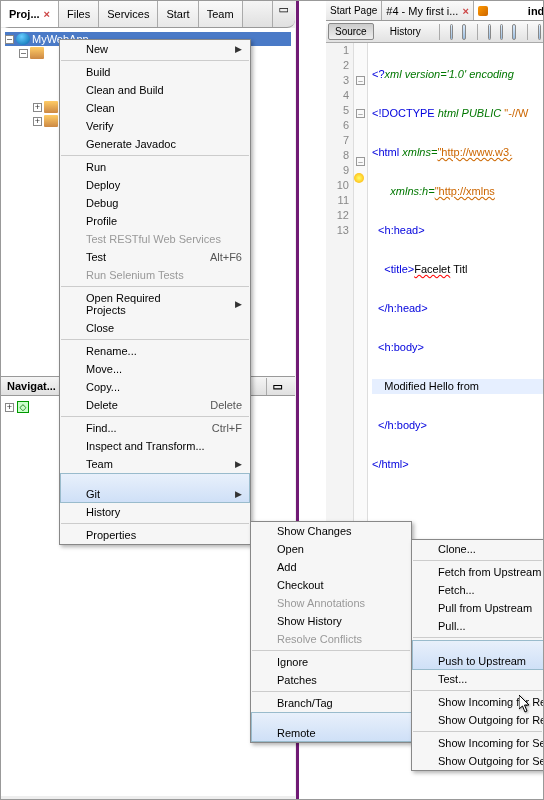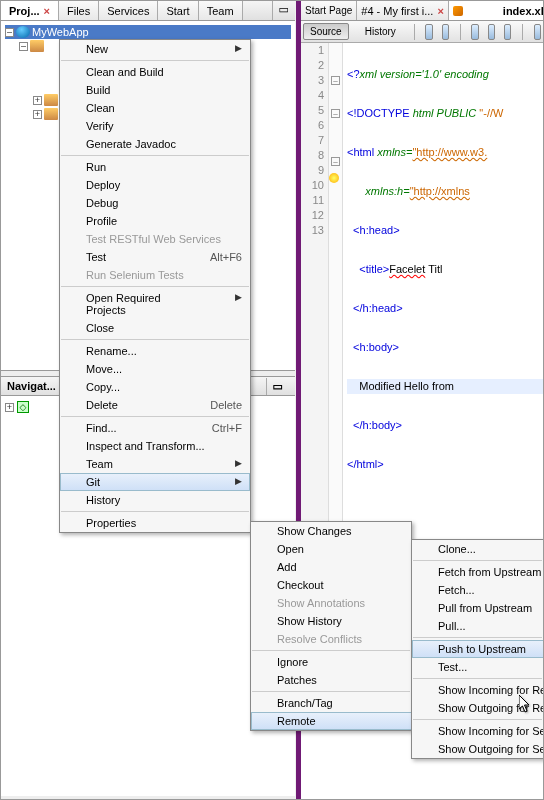--- a/index.html
+++ b/index.html
@@ -1,40 +1,40 @@
 <!DOCTYPE html>
 <html><head>
 <meta charset="utf-8">
 <style>
 * { margin: 0; padding: 0; box-sizing: border-box; font-family: Tahoma, Arial, sans-serif; font-size: 11px; }
 body { background: #f0f0f0; width: 544px; height: 800px; overflow: hidden; position: relative; border: 1px solid #999; }
 
 
 .left-panel { position: absolute; left: 0; top: 0; width: 294px; height: 100%; background: #eee; }
-.tab-bar { height: 20px; background: linear-gradient(#f5f5f5,#e0e0e0); border-bottom: 1px solid #999; display: flex; }
+.tab-bar { height: 27px; background: linear-gradient(#f5f5f5,#e0e0e0); border-bottom: 1px solid #999; display: flex; border-radius: 8px; }
 .tab { padding: 2px 8px; border-right: 1px solid #aaa; background: linear-gradient(#fafafa,#e8e8e8); cursor: pointer; display: flex; align-items: center; gap: 4px; }
 .tab.active { background: #fff; font-weight: bold; }
 .tab-close { color: #c44; font-weight: bold; }
 .tab-min { margin-left: auto; padding: 2px 6px; border-left: 1px solid #aaa; }
 
 .tree-area { padding: 4px; background: #fff; height: 350px; border-bottom: 1px solid #999; }
 .tree-row { display: flex; align-items: center; gap: 2px; padding: 1px 0; }
 .tree-row.selected { background: #4a7ac7; color: #fff; }
 .expander { width: 9px; height: 9px; border: 1px solid #888; display: inline-flex; align-items: center; justify-content: center; font-size: 9px; line-height: 1; background: #fff; color: #333; }
 .tree-icon { width: 14px; height: 12px; display: inline-block; }
 .globe-icon { background: radial-gradient(circle at 40% 30%, #6cf, #06a); border-radius: 50%; }
 .folder-icon { background: linear-gradient(#fc6, #c84); border-radius: 1px; }
 
 .navigator-panel { position: absolute; left: 0; top: 375px; width: 294px; }
 .nav-header { height: 20px; background: linear-gradient(#f5f5f5,#e0e0e0); border-top: 1px solid #999; border-bottom: 1px solid #999; display: flex; align-items: center; padding: 0 6px; font-weight: bold; }
 .nav-body { background: #fff; padding: 4px; height: 400px; }
 .green-box { width: 12px; height: 12px; border: 1px solid #090; background: #cfc; display: inline-flex; align-items: center; justify-content: center; color: #060; font-size: 9px; }
 
 
-.right-panel { position: absolute; left: 295px; top: 0; right: 0; height: 100%; background: #fff; border-left: 5px solid #701a75; }
+.right-panel { position: absolute; left: 295px; top: 0; right: 0; height: 100%; background: #fff; border-left: 3px solid #701a75; padding-left: 27px; }
 .editor-tabs { height: 20px; background: linear-gradient(#f5f5f5,#e0e0e0); border-bottom: 1px solid #999; display: flex; }
 .editor-tabs .tab { font-size: 10px; padding: 2px 4px; white-space: nowrap; }
 .editor-tabs .tab.active { background: #fff; gap: 40px; }
 .toolbar { height: 22px; background: linear-gradient(#fafafa,#e2e2e2); border-bottom: 1px solid #aaa; display: flex; align-items: center; padding: 0 2px; gap: 9px; }
 .tb-btn { padding: 2px 6px; border: 1px solid transparent; border-radius: 2px; font-size: 10px; }
 .tb-btn.pressed { background: linear-gradient(#ccc,#eee); border: 1px solid #888; }
 .tb-sep { width: 1px; height: 16px; background: #aaa; margin: 0 2px; }
 .tb-icon { width: 16px; height: 16px; display: inline-block; border: 1px solid #888; border-radius: 2px; background: linear-gradient(#def,#9bd); }
 
 .code-area { display: flex; font-family: "Courier New", monospace; font-size: 12px; }
@@ -47,22 +47,22 @@
 .kw { color: #00d; }
 .attr { color: #070; font-style: italic; }
 .string { color: #c60; }
 .string.u { text-decoration: underline wavy #c60; }
 .txt { color: #000; }
 .hl-line { background: #e6efff; }
 .bulb { width: 10px; height: 10px; background: radial-gradient(circle, #ff6, #fa0); border-radius: 50%; display: inline-block; }
 
 
 .context-menu { position: absolute; background: #f6f6f6; border: 1px solid #888; box-shadow: 2px 2px 4px rgba(0,0,0,0.3); }
-.menu-item { display: flex; align-items: flex-start; padding: 3px 8px 3px 26px; min-width: 190px; cursor: default; position: relative; gap: 27px; }
-.menu-item.hover { background: linear-gradient(#e8f0fb, #cfe0f7); border: 1px solid #9bc; padding: 2px 7px 2px 25px; }
+.menu-item { display: flex; align-items: center; padding: 3px 8px 3px 26px; min-width: 190px; cursor: default; position: relative; gap: 27px; }
+.menu-item.hover { background: linear-gradient(#e8f0fb, #cfe0f7); border: 1px solid #9bc; padding: 14px 7px 2px 25px; }
 .menu-item.disabled { color: #999; }
 .menu-sep { height: 1px; background: #ccc; margin: 2px 1px; }
 .menu-shortcut { margin-left: auto; color: #555; padding-left: 20px; }
 .menu-arrow { margin-left: auto; padding-left: 20px; font-size: 9px; color: #333; }
 
 .cursor-icon { position: absolute; width: 16px; height: 20px; pointer-events: none; }
 .cursor-icon svg { filter: drop-shadow(1px 1px 1px rgba(0,0,0,0.3)); }
 </style>
 </head>
 <body>
@@ -191,24 +191,24 @@
   </div>
 </div>
 
 <div class="context-menu" id="main-menu" style="left:58px; top:38px; width:192px">
     <div class="menu-item">
       <span>New</span>
       <span class="menu-arrow">▶</span>
     </div>
     <div class="menu-sep"></div>
     <div class="menu-item">
+      <span>Build</span>
+    </div>
+    <div class="menu-item">
       <span>Clean and Build</span>
-    </div>
-    <div class="menu-item">
-      <span>Build</span>
     </div>
     <div class="menu-item">
       <span>Clean</span>
     </div>
     <div class="menu-item">
       <span>Verify</span>
     </div>
     <div class="menu-item">
       <span>Generate Javadoc</span>
     </div>

